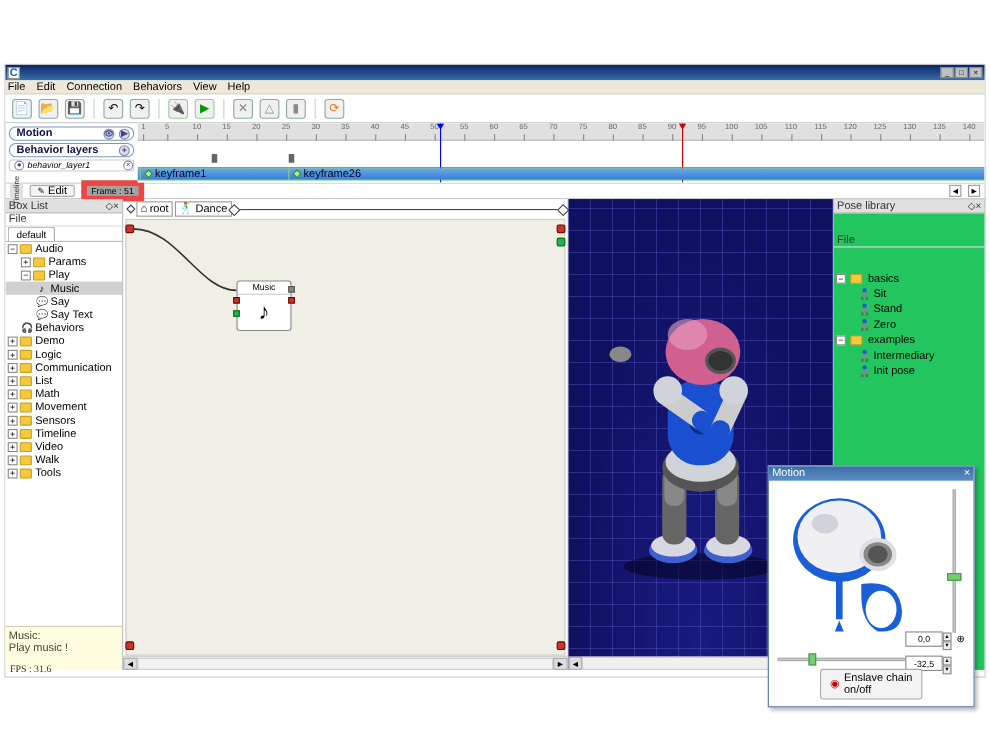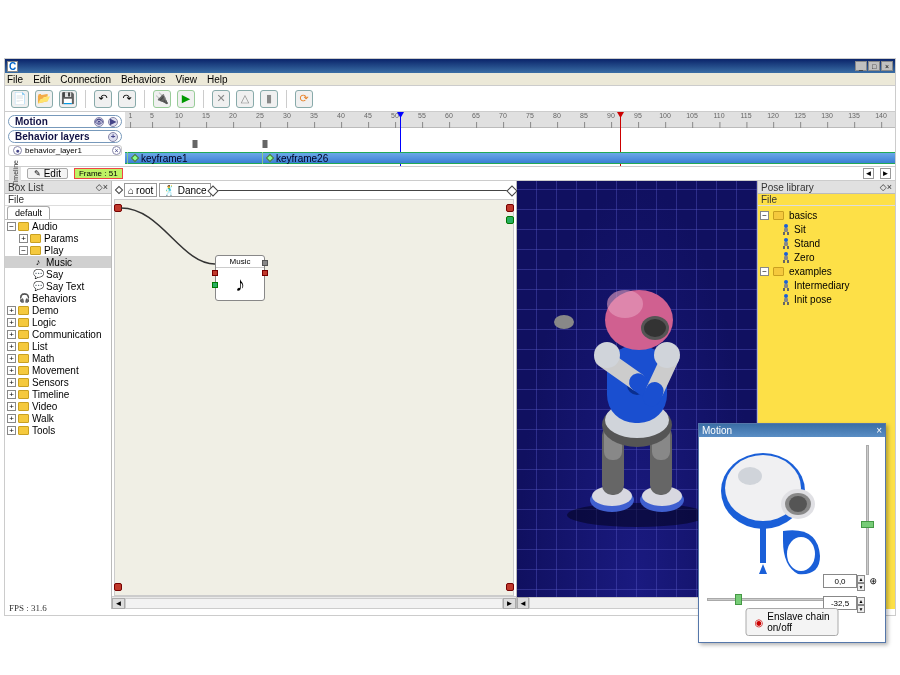--- a/index.html
+++ b/index.html
@@ -16,37 +16,37 @@
 .tbtn.grey { color:#888; }
 .tsep { width:1px; height:18px; background:#ccc; margin:0 2px;}
 
 .tl { height:55px; border-bottom:1px solid #ccc; display:flex; }
 .tl-left { width:120px; display:flex; flex-direction:column; gap:2px; padding:3px; }
 .pill { height:13px; border:1px solid #7799bb; border-radius:7px; background:#fff; display:flex; align-items:center; padding:0 6px; font-size:9px; font-weight:bold; color:#114; position:relative;}
 .pill .eye { position:absolute; right:17px; width:10px; height:10px; border-radius:50%; border:1px solid #88a; background:#dde; font-size:7px; display:flex; align-items:center; justify-content:center; color:#448;}
 .pill .tog { position:absolute; right:3px; width:10px; height:10px; border-radius:50%; border:1px solid #88a; background:#dde; font-size:8px; display:flex; align-items:center; justify-content:center; color:#448;}
 .layer-row { height:11px; display:flex; align-items:center; gap:3px; padding-left:4px; border:1px solid #ccc; border-radius:3px;}
 .layer-row .dot { width:9px; height:9px; border-radius:50%; border:1px solid #88a; font-size:7px; display:flex; align-items:center; justify-content:center; color:#448;}
-.layer-row .lbl { font-size:8px; }
+.layer-row .lbl { font-size:8px;font-style:italic; }
 .tl-right { flex:1; position:relative; background:#fff; overflow:hidden;}
 .ruler { position:absolute; left:0; right:0; top:0; height:16px; border-bottom:1px solid #bbb; background:#e0e0e0;}
 .tick { position:absolute; top:0; font-size:7px; color:#666; transform:translateX(-50%);}
 .tick::before { content:""; position:absolute; left:50%; top:10px; width:1px; height:6px; background:#888;}
 .kmark { position:absolute; top:28px; width:5px; height:8px; background:#666; transform:translateX(-50%); }
 .playhead { position:absolute; top:0; bottom:0; width:1px; background:#00f; }
 .playhead::before { content:""; position:absolute; top:0; left:-3px; width:7px; height:6px; background:#00f; clip-path:polygon(0 0,100% 0,50% 100%);}
 .redmark { position:absolute; top:0; bottom:0; width:1px; background:#c00;}
 .redmark::before { content:""; position:absolute; top:0; left:-3px; width:7px; height:6px; background:#c00; clip-path:polygon(0 0,100% 0,50% 100%);}
 .kf-band { position:absolute; left:0; right:0; top:40px; height:12px; background:linear-gradient(#6aa8e8,#3b7fd4); border-top:1px solid #2a5; border-bottom:1px solid #2a5;}
 .kf-lab { position:absolute; top:40px; height:12px; font-size:8px; color:#002; padding:0 4px; display:flex; align-items:center; border-left:1px solid #8c8;}
 .kf-lab .diamond { width:6px; height:6px; background:#8f8; border:1px solid #464; transform:rotate(45deg); margin-right:3px;}
 .editrow { height:14px; border-bottom:1px solid #ccc; display:flex; align-items:center; padding:0 4px; gap:6px;}
 .editrow .sq { width:11px; height:11px; border:1px solid #999; background:#fff; display:flex; align-items:center; justify-content:center; font-size:8px;}
 .editbtn { display:inline-flex; border:1px solid #aaa; border-radius:2px; padding:0 6px; height:11px; align-items:center; gap:3px; font-size:8px; background:#f4f4f4;}
-.frame-box { border:1px solid #ef4444; padding:0 4px; font-size:8px; background:#bef264;}
+.frame-box { border:5px solid #ef4444; padding:0 4px; font-size:8px; background:#a3a3a3;}
 .body-row { display:flex; height:428px; }
 
 .sidetab { width:12px; background:#e0e0e0; border-right:1px solid #bbb; display:flex; align-items:center; justify-content:center; }
 .sidetab span { writing-mode:vertical-rl; transform:rotate(180deg); font-size:9px; color:#333;}
 
 .boxlist { width:107px; border-right:1px solid #bbb; display:flex; flex-direction:column; }
 .panel-hdr { height:13px; background:#e0e0e0; border-bottom:1px solid #bbb; padding:0 3px; display:flex; align-items:center; font-size:9px; color:#333;}
 .panel-hdr .sp { flex:1;}
 .panel-hdr .x { font-size:9px; cursor:pointer;}
 .submenu { height:12px; padding:0 3px; font-size:9px; color:#333; border-bottom:1px solid #ddd; display:flex; align-items:center;}
@@ -73,21 +73,21 @@
 .box .bh { font-size:8px; text-align:center; padding:1px; border-bottom:1px solid #ccc;}
 .box .bb { height:32px; display:flex; align-items:center; justify-content:center; font-size:20px;}
 .box .bp { position:absolute; width:6px; height:6px; background:#c0392b; border:1px solid #700;}
 .scrollb { height:13px; background:#e8e8e8; border-top:1px solid #ccc; display:flex; align-items:center;}
 .scrollb .ar { width:13px; height:11px; border:1px solid #aaa; background:#ddd; display:flex; align-items:center; justify-content:center; font-size:8px;}
 .scrollb .track { flex:1; height:11px; background:#f2f2f2; border:1px solid #ccc;}
 
 .view3d { width:240px; background:#2020a0; position:relative; }
 .robot { position:absolute; left:50%; top:50%; transform:translate(-50%,-55%);}
 
-.poselib { width:138px; border-left:1px solid #bbb; display:flex; flex-direction:column; background:#fde047;}
+.poselib { width:138px; border-left:1px solid #bbb; display:flex; flex-direction:column; background:#22c55e;gap:19px;}
 .pose-tree { flex:1; padding:2px; font-size:9px;}
 .pnode { display:flex; align-items:center; height:14px; gap:2px;}
 .pico { width:12px; height:12px; display:inline-flex; align-items:center; justify-content:center;}
 
 .motion-dlg { position:absolute; right:14px; bottom:32px; width:188px; height:220px; background:#fff; border:1px solid #5577aa; box-shadow:2px 2px 4px rgba(0,0,0,0.3);}
 .motion-dlg .mtitle { height:13px; background:linear-gradient(#3a6ea5,#5a8ec5); color:#fff; font-size:9px; padding:0 3px; display:flex; align-items:center;}
 .motion-dlg .mtitle .sp{flex:1;}
 .motion-dlg .mbody { position:relative; height:calc(100% - 13px); }
 .motion-dlg .preview { position:absolute; left:4px; top:4px; width:130px; height:150px; display:flex; align-items:center; justify-content:center;}
 .vslider { position:absolute; right:6px; top:8px; width:22px; height:150px; }
@@ -323,20 +323,24 @@
               <span class="folder"></span>
               <span>Walk</span>
             </div>
             <div class="tnode">
               <span class="exp">+</span>
               <span class="folder"></span>
               <span>Tools</span>
             </div>
           </div>
       </div>
+      <div class="desc">
+        <div>Music:</div>
+        <div>Play music !</div>
+      </div>
     </div>
 
     <div class="canvas-wrap">
       <div class="crumb">
         <span style="width:6px;height:6px;border:1px solid #444;transform:rotate(45deg);"></span>
         <div class="crumb-seg">
             <span>⌂</span>
             <span>root</span>
           </div>
         <div class="crumb-seg">

